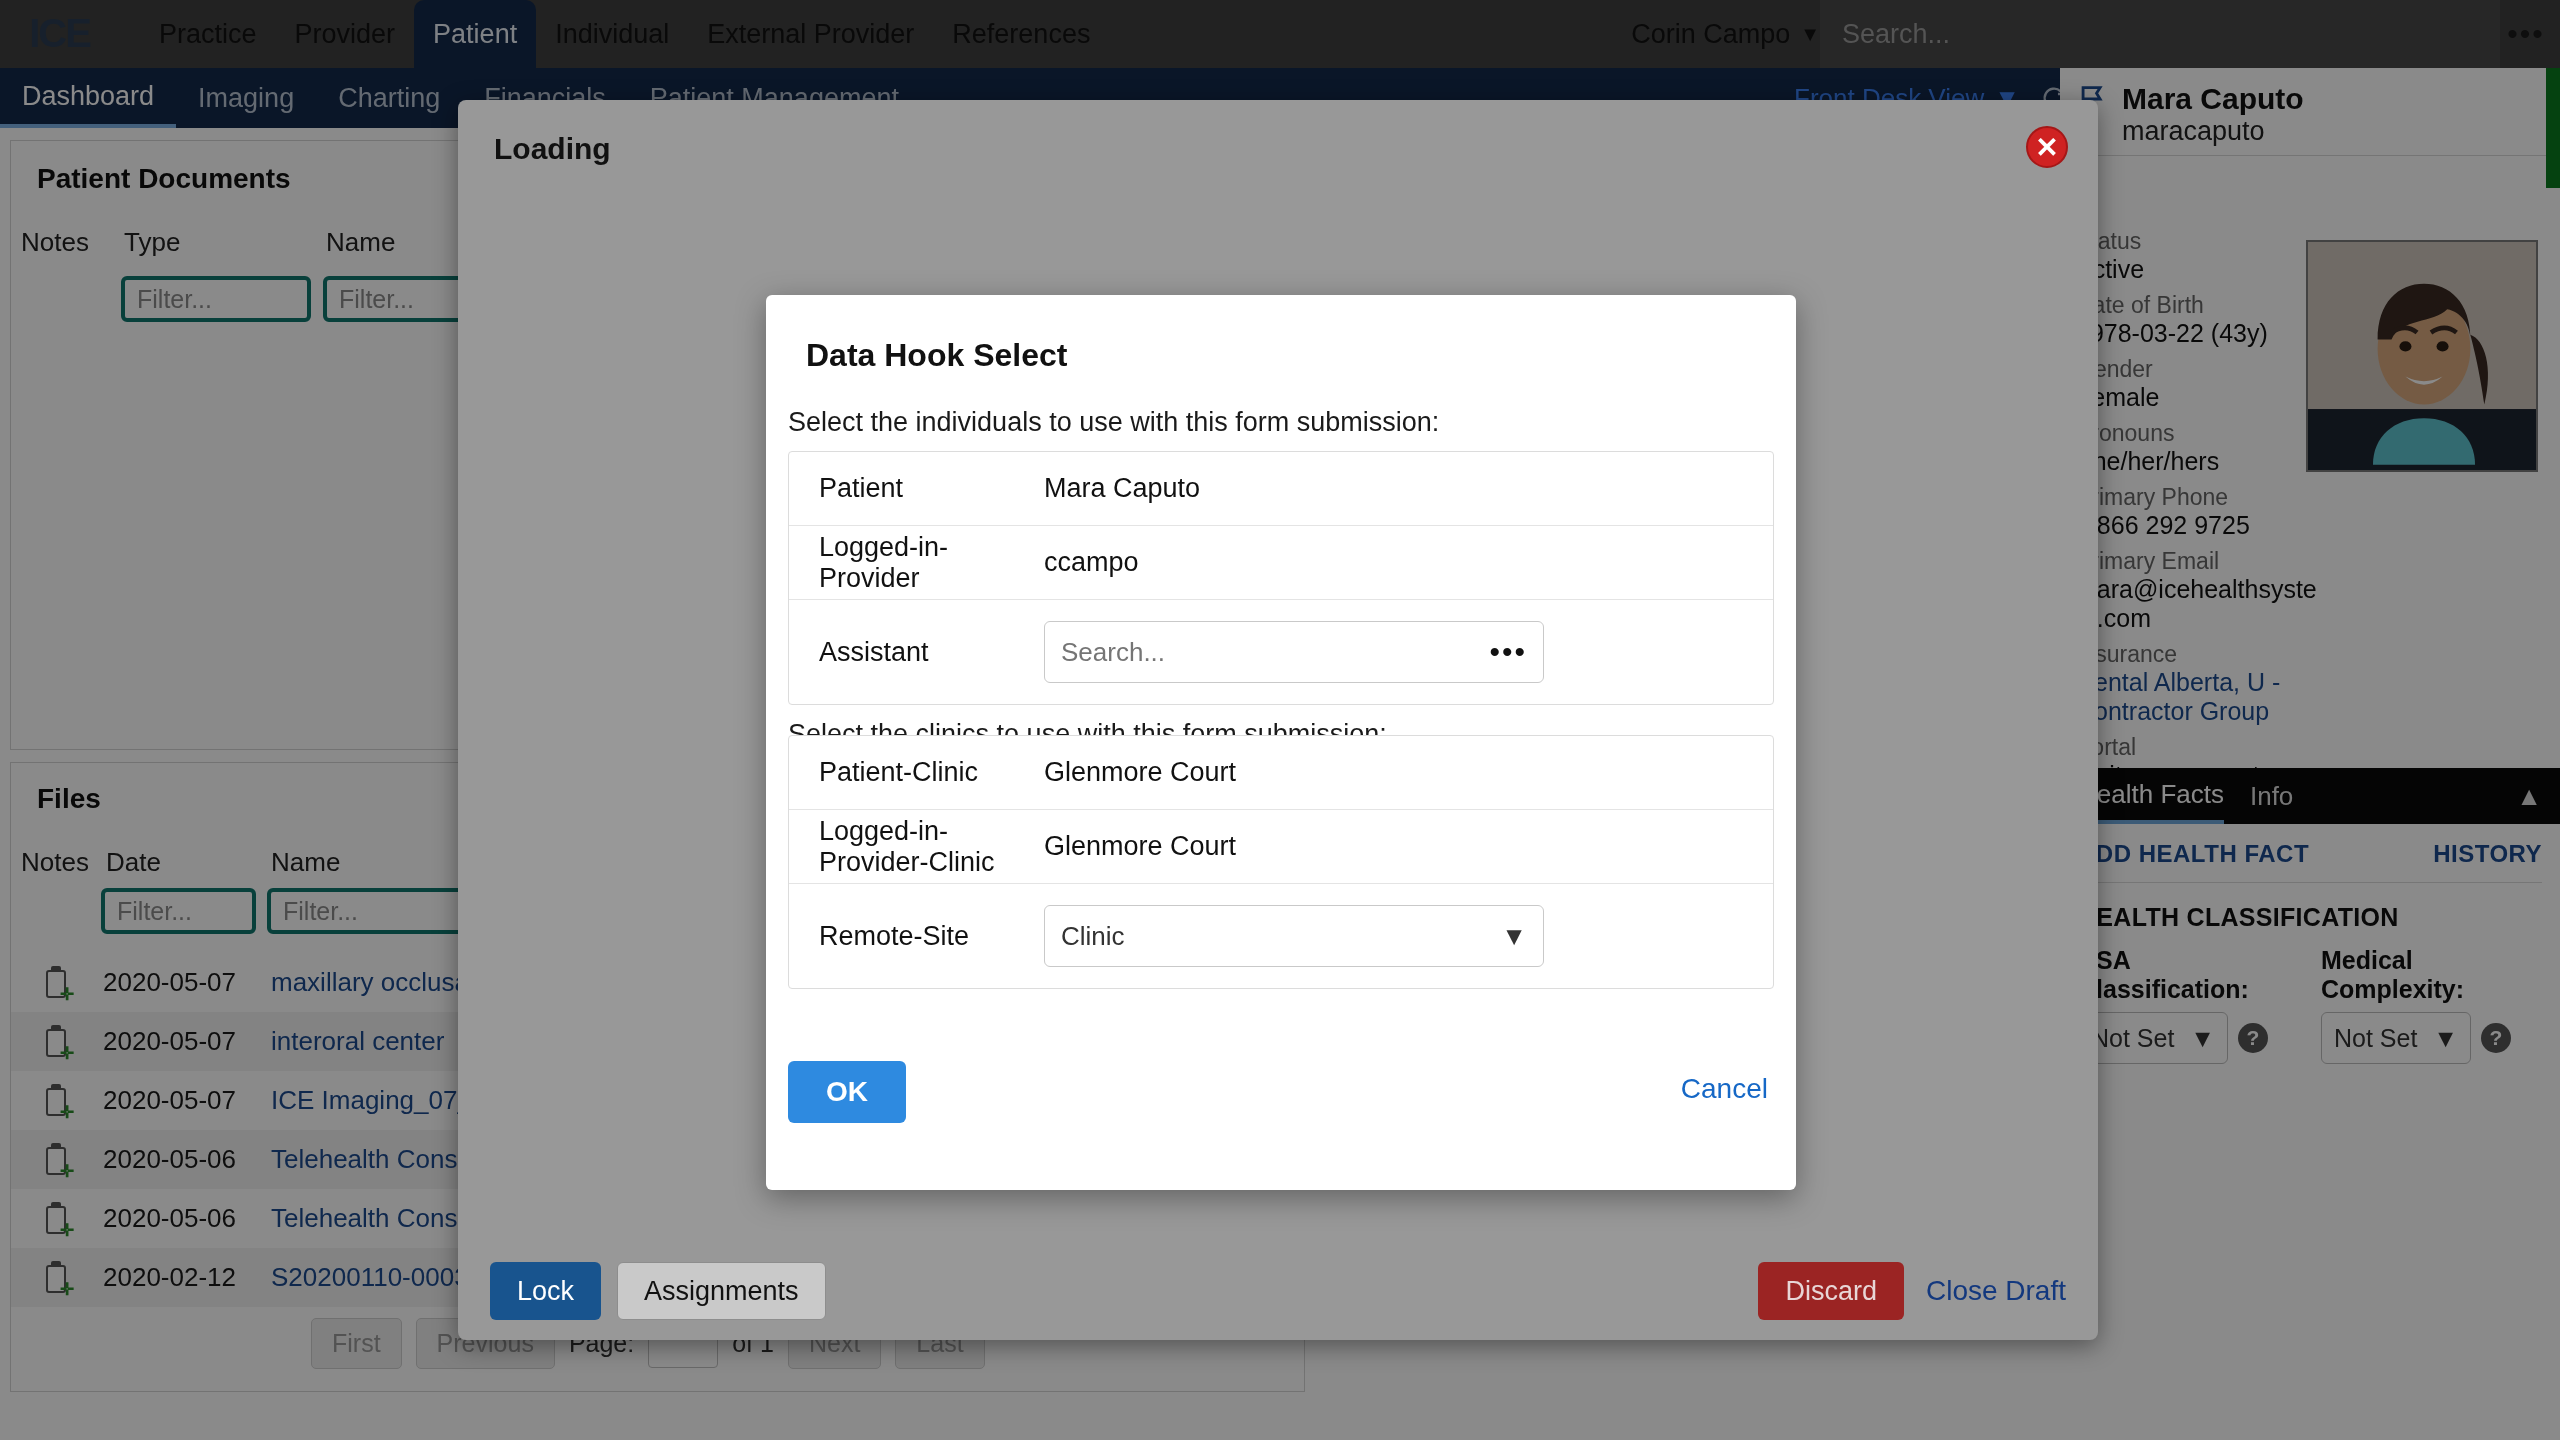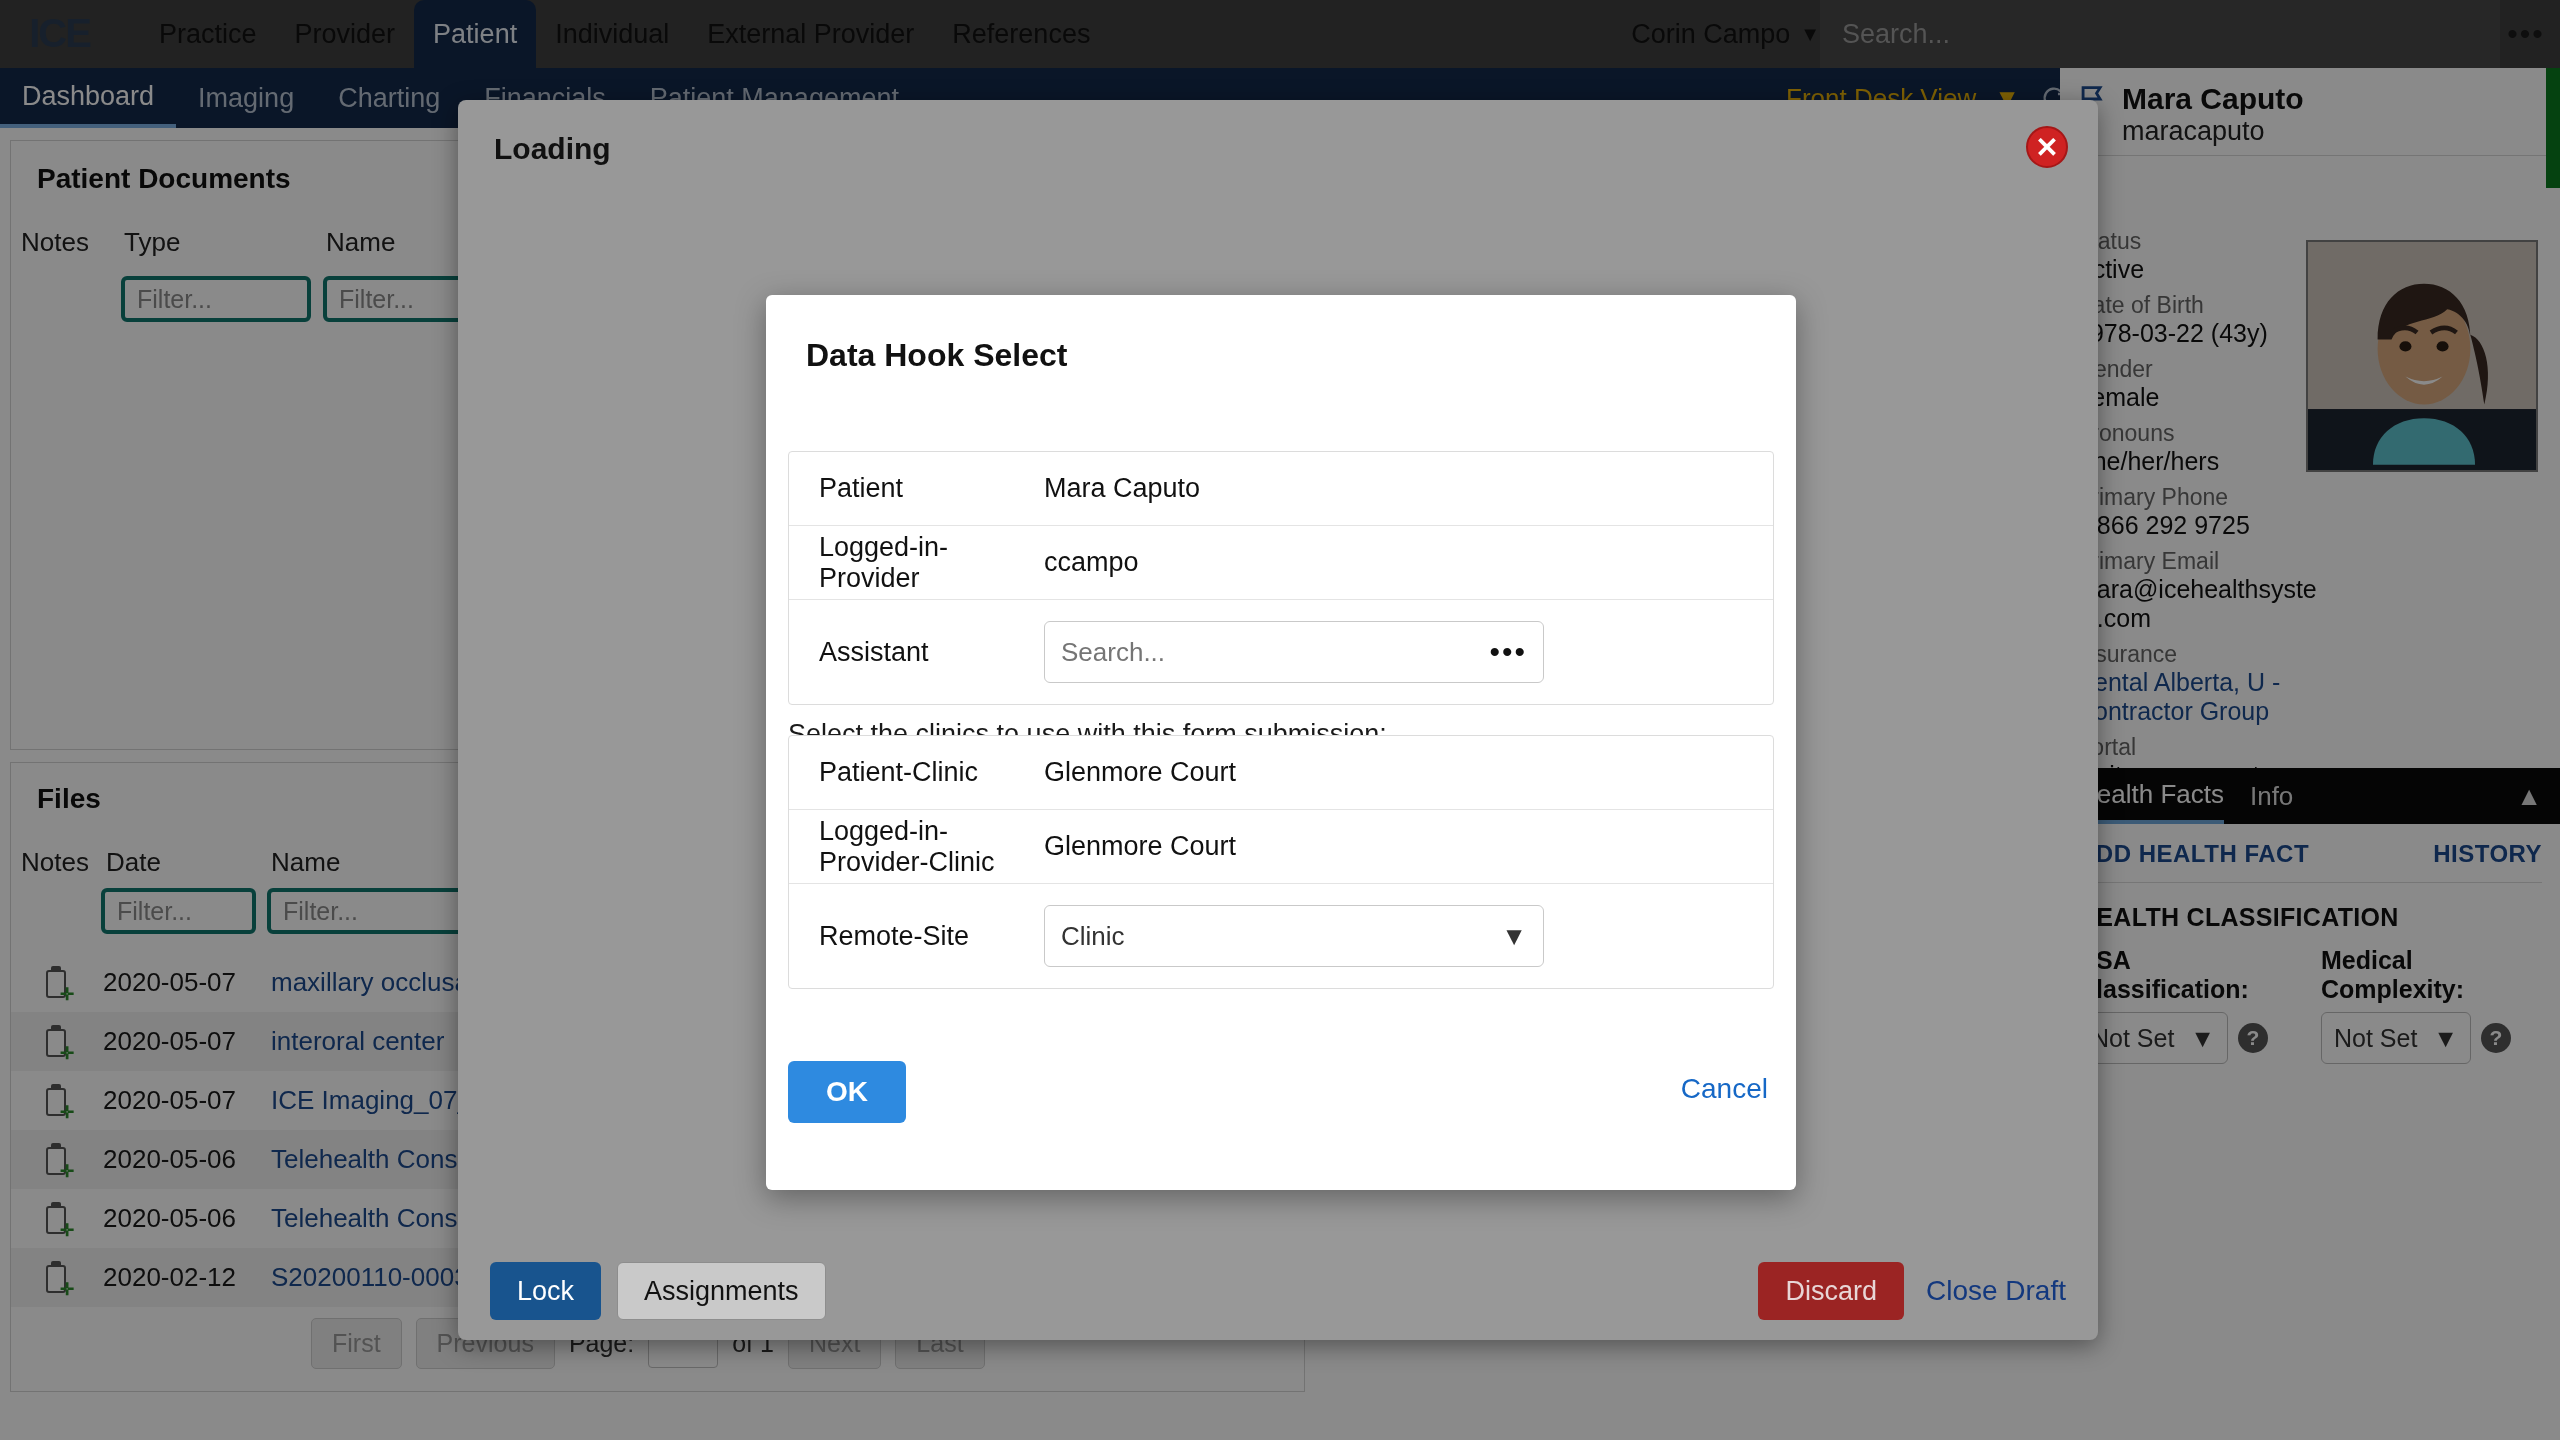--- a/index.html
+++ b/index.html
@@ -58,21 +58,21 @@
     background:#13294b;
   }
   .subitems { position:absolute; left:0; top:0; height:60px; display:flex; align-items:stretch; }
   .subitem {
     display:flex; align-items:center; padding:0 22px; font-size:27px;
     color:#b9c4d3; white-space:nowrap;
   }
   .subitem.active { color:#ffffff; border-bottom:4px solid #7fb2e5; }
   .frontdesk {
     position:absolute; right:540px; top:0; height:60px; display:flex; align-items:center;
-    gap:18px; color:#eab308; font-size:26px;
+    gap:10px; color:#3b82f6; font-size:26px;
   }
   .refresh { position:absolute; right:470px; top:0; height:60px; display:flex;
              align-items:center; color:#b9c4d3; font-size:26px; gap:8px;}
 
   
   .card {
     position:absolute; background:#ffffff; border:1px solid #d5d5d5;
   }
   .card-title { font-size:28px; font-weight:bold; color:#111; }
   .col-head { font-size:26px; color:#222; }
@@ -502,20 +502,21 @@
       <div style="position:absolute; left:32px; top:18px; display:flex; gap:16px;">
         <div class="btn btn-lock">Lock</div>
         <div class="btn btn-assign">Assignments</div>
       </div>
     </div>
   </div>
 
   <div class="dlg">
     <div class="dlg-title">Data Hook Select</div>
 
+    <div class="dlg-sub" style="position:absolute; left:22px; top:112px;">Select the individuals to use with this form submission:</div>
 
     <div class="tbl" style="position:absolute; left:22px; top:156px; width:986px;">
       <div class="trow">
         <div class="tkey">Patient</div>
         <div class="tval">Mara Caputo</div>
       </div>
       <div class="trow">
         <div class="tkey">Logged-in-Provider</div>
         <div class="tval">ccampo</div>
       </div>

